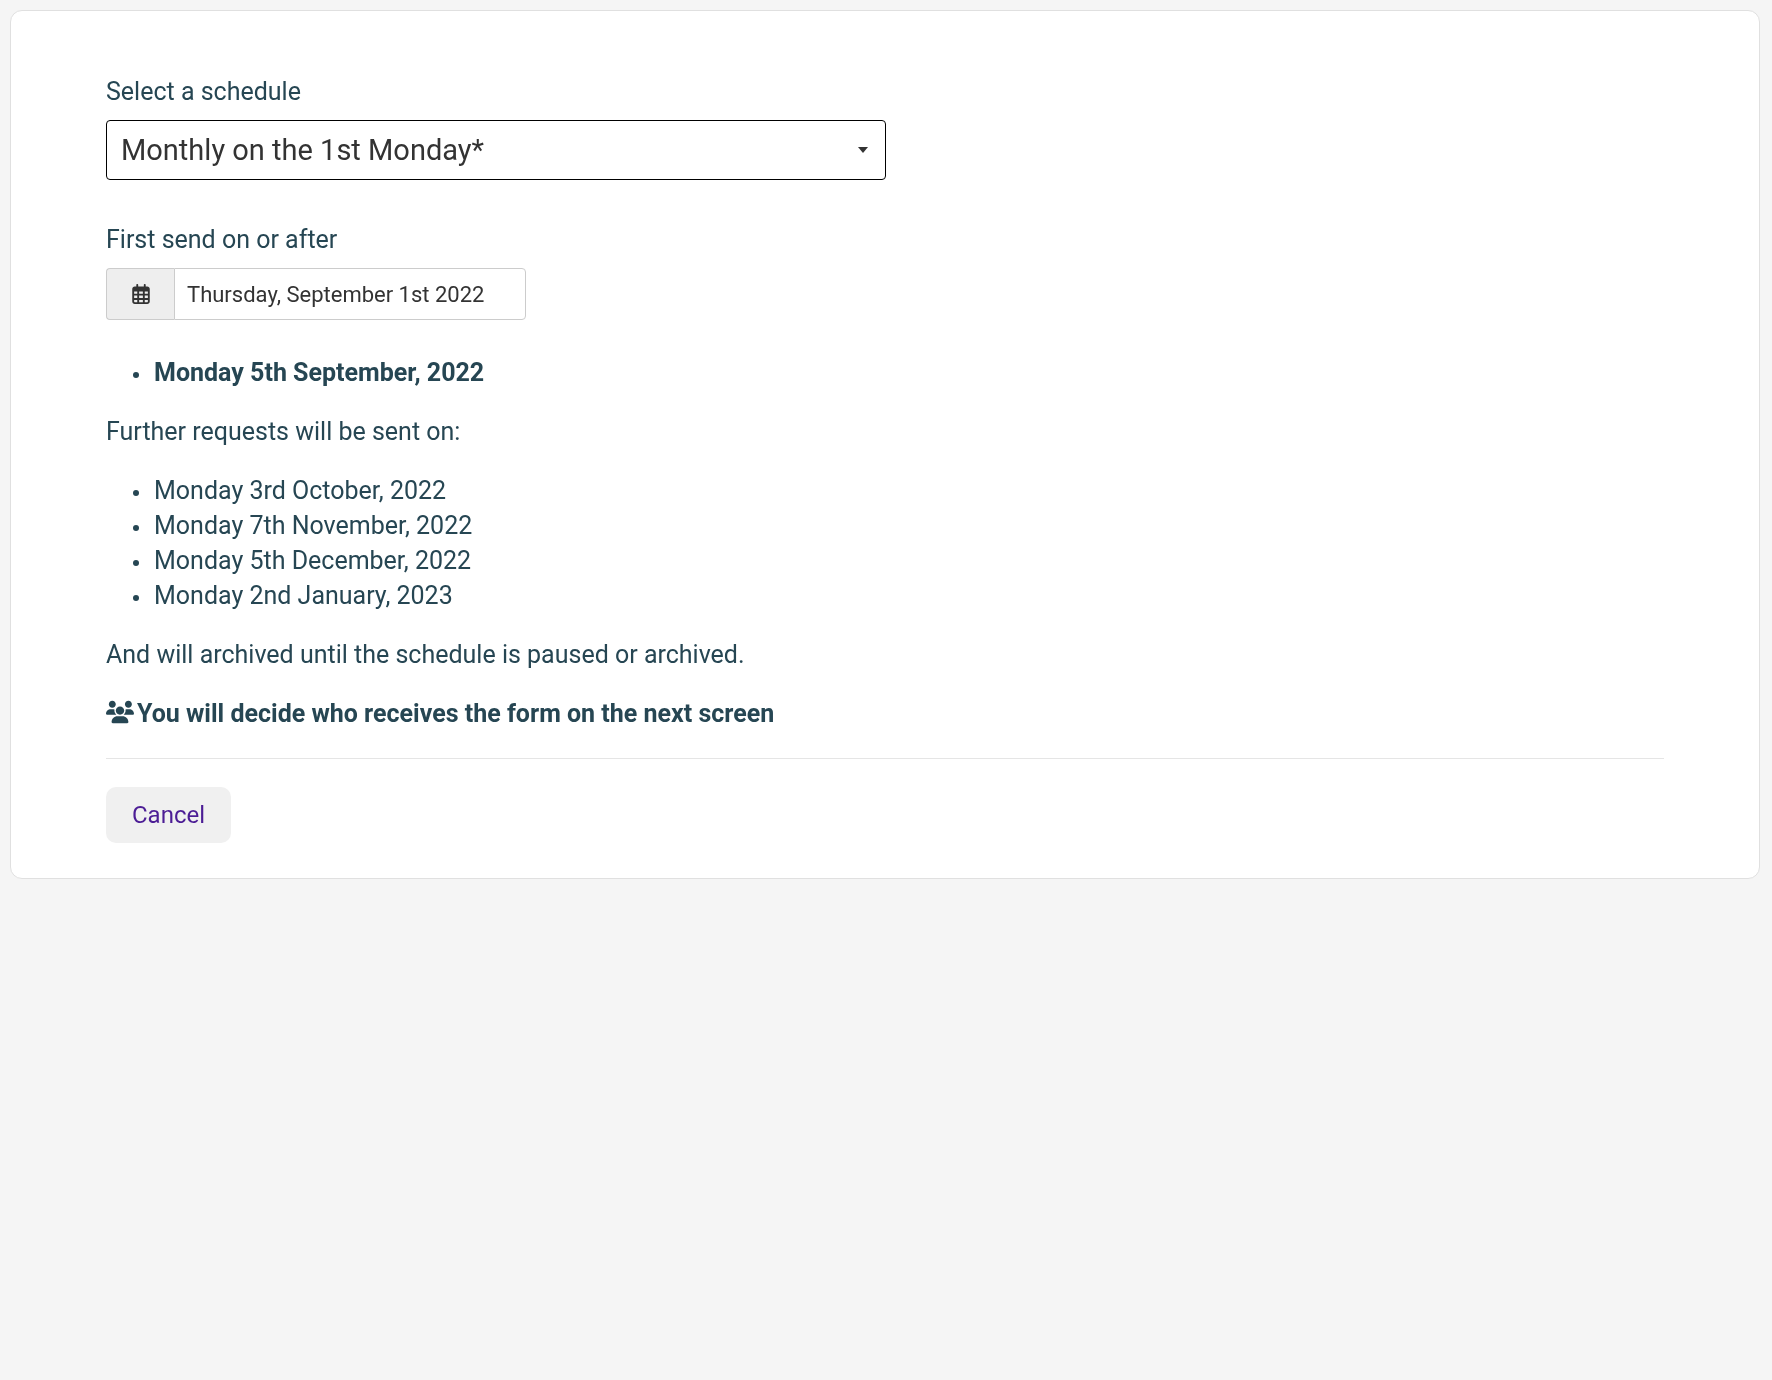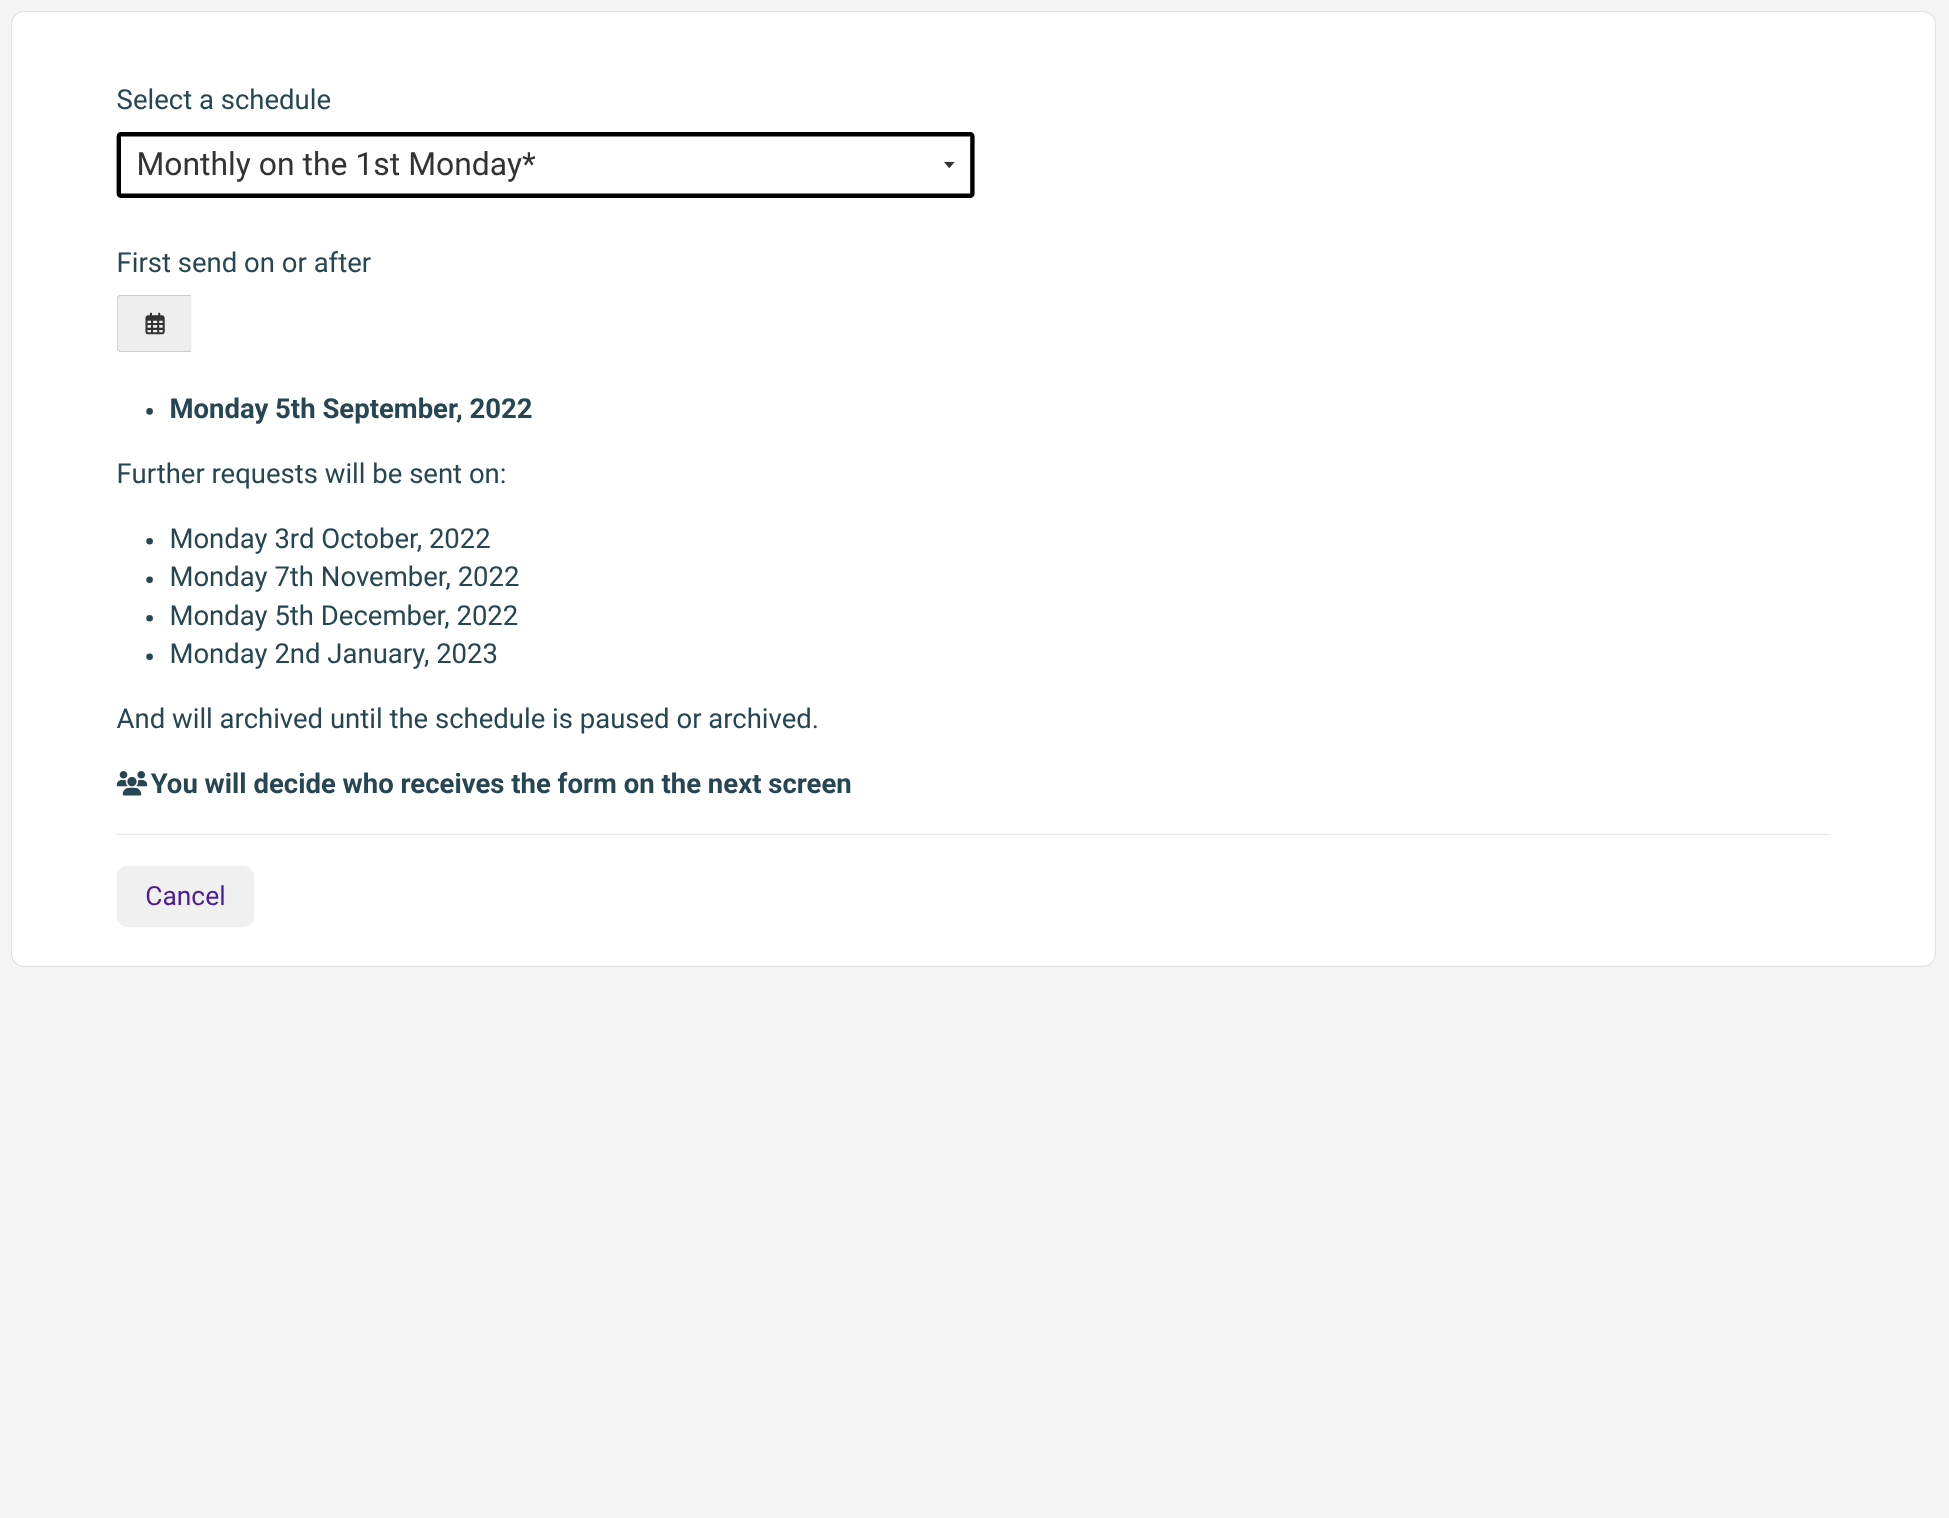--- a/index.html
+++ b/index.html
@@ -33,21 +33,21 @@
     }
     .select-wrapper {
       position: relative;
       width: 780px;
       max-width: 100%;
       margin-bottom: 45px;
     }
     .select-field {
       width: 100%;
       height: 60px;
-      border: 4px solid #000000;
+      border: 1px solid #000000;
       border-radius: 4px;
       background: #fff;
       padding: 0 40px 0 14px;
       font-size: 29px;
       color: #333;
       display: flex;
       align-items: center;
       cursor: pointer;
     }
     .select-caret {
@@ -192,20 +192,21 @@
       </span>
     </div>
 
     <label class="form-label">First send on or after</label>
     <div class="date-group">
       <div class="date-addon">
         <svg viewBox="0 0 448 512">
             <path d="M152 64H296V24c0-13.25 10.75-24 24-24s24 10.75 24 24V64h40c35.3 0 64 28.7 64 64V448c0 35.3-28.7 64-64 64H64c-35.3 0-64-28.7-64-64V128c0-35.3 28.7-64 64-64h40V24c0-13.25 10.75-24 24-24s24 10.75 24 24V64zM48 248h80v-56H48V248zm0 48v64h80V296H48zm128 0v64h96V296H176zm144 0v64h80V296H320zm80-48v-56H320v56h80zm-128-56H176v56h96V192zM48 408v40c0 8.8 7.2 16 16 16h64v-56H48zm128 0v56h96v-56H176zm144 0v56h64c8.8 0 16-7.2 16-16v-40H320z"></path>
           </svg>
       </div>
+      <div class="date-field">Thursday, September 1st 2022</div>
     </div>
 
 
 
     <ul class="schedule-list bold">
       <li>Monday 5th September, 2022</li>
     </ul>
 
     <div class="body-text">Further requests will be sent on:</div>
 

